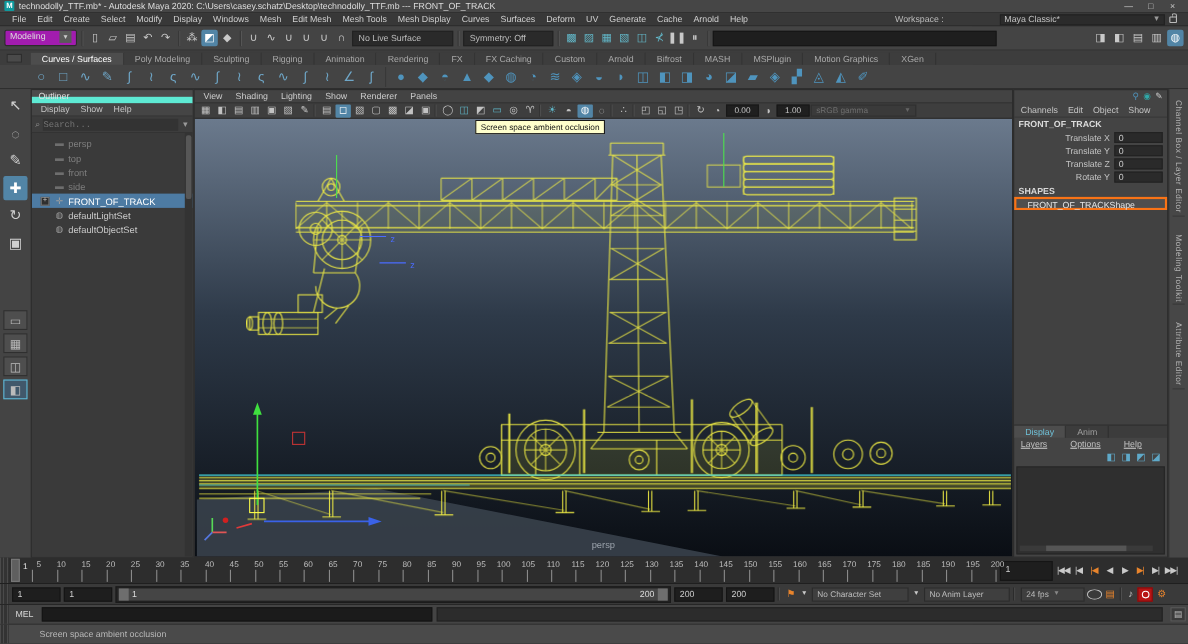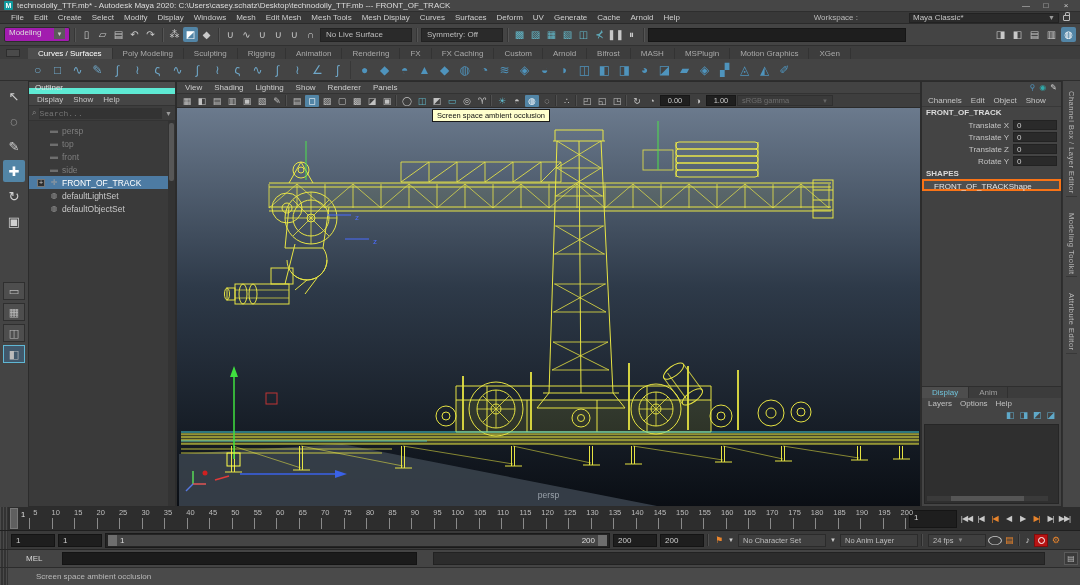--- a/index.html
+++ b/index.html
@@ -135,21 +135,21 @@
   .cb-attr { height:12px; display:flex; align-items:center; }
   .cb-attr .lab { flex:1; text-align:right; color:#c3c3c3; padding-right:4px; }
   .cb-attr .val { width:44px; height:10px; background:#2a2a2a; border:1px solid #222; color:#cfcfcf;
     padding:0 3px; margin-right:4px; }
   .cb-shapes { height:12px; font-weight:bold; color:#d8d8d8; padding:2px 4px 0; }
   .cb-shape-row { height:12px; background:#4e4e4e; color:#e6e6e6; padding:1px 10px; border:2px solid #f97316; }
   .cb-empty { flex:1; background:#414141; }
   .layer-tabs { height:12px; display:flex; background:#3c3c3c; border-top:1px solid #2e2e2e; }
   .ltab { padding:1px 10px; color:#9f9f9f; background:#3c3c3c; border-right:1px solid #303030; }
   .ltab.active { background:#4d4d4d; color:#6fc1d8; }
-  .layer-menus { height:12px; display:flex; gap:8px; padding:1px 6px; }
+  .layer-menus { height:12px; display:flex; gap:21px; padding:1px 6px;text-decoration:underline; }
   .layer-menus span { color:#c0c0c0; }
   .layer-iconrow { height:13px; display:flex; justify-content:flex-end; gap:5px; padding:0 6px; }
   .layer-iconrow span { color:#5fa9c9; font-size:9px; }
   .layer-list { height:80px; background:#2f2f2f; border:1px solid #262626; margin:1px 2px 2px; position:relative; }
   .layer-list .hscroll { position:absolute; left:2px; right:10px; bottom:2px; height:5px; background:#3a3a3a; }
   .layer-list .hscroll .h { width:60%; height:100%; background:#555; margin:0 auto; }
 
   
   #righttabs { position:absolute; left:1062px; top:0; width:18px; height:426px; background:#474747;
     border-left:1px solid #2f2f2f; display:flex; flex-direction:column; gap:14px; padding-top:8px; align-items:center; }
@@ -189,21 +189,21 @@
   .rs-select { height:13px; background:#3f3f3f; border:1px solid #2b2b2b; color:#bdbdbd; font-size:7.5px;
     display:flex; align-items:center; padding:0 4px; gap:4px; }
   .rs-select .caret { font-size:6px; color:#888; }
   .autokey { width:14px; height:13px; background:#b81414; border:1px solid #7d0d0d; display:flex;
     align-items:center; justify-content:center; }
   .autokey i { display:block; width:7px; height:7px; border:1.5px solid #fff; border-radius:50%; }
   .rs-div { width:4px; } .rs-div:before { content:""; display:block; width:1px; height:12px; background:#2b2b2b; border-right:1px solid #4e4e4e; }
 
   
   #commandline { position:absolute; left:0; top:550px; width:1080px; height:18px; background:#444;
-    display:flex; align-items:center; gap:16px; border-bottom:1px solid #2c2c2c; }
+    display:flex; align-items:center; gap:4px; border-bottom:1px solid #2c2c2c; }
   #commandline .mel { font-size:8px; color:#d6d6d6; padding:0 4px 0 2px; }
   .cmd-input { width:355px; height:13px; background:#1b1b1b; border:1px solid #141414; }
   .cmd-result { flex:1; height:13px; background:#2c2c2c; border:1px solid #222; margin-right:3px; }
   .scripted-btn { width:14px; height:13px; background:#3a3a3a; border:1px solid #5a5a5a; color:#bdbdbd;
     font-size:8px; display:flex; align-items:center; justify-content:center; margin-right:2px; }
   #helpline { position:absolute; left:0; top:568px; width:1080px; height:17px; background:#4a4a4a;
     display:flex; align-items:center; }
   #helpline .txt { font-size:8px; color:#b9b9b9; padding-left:28px; }
 </style>
 </head>

